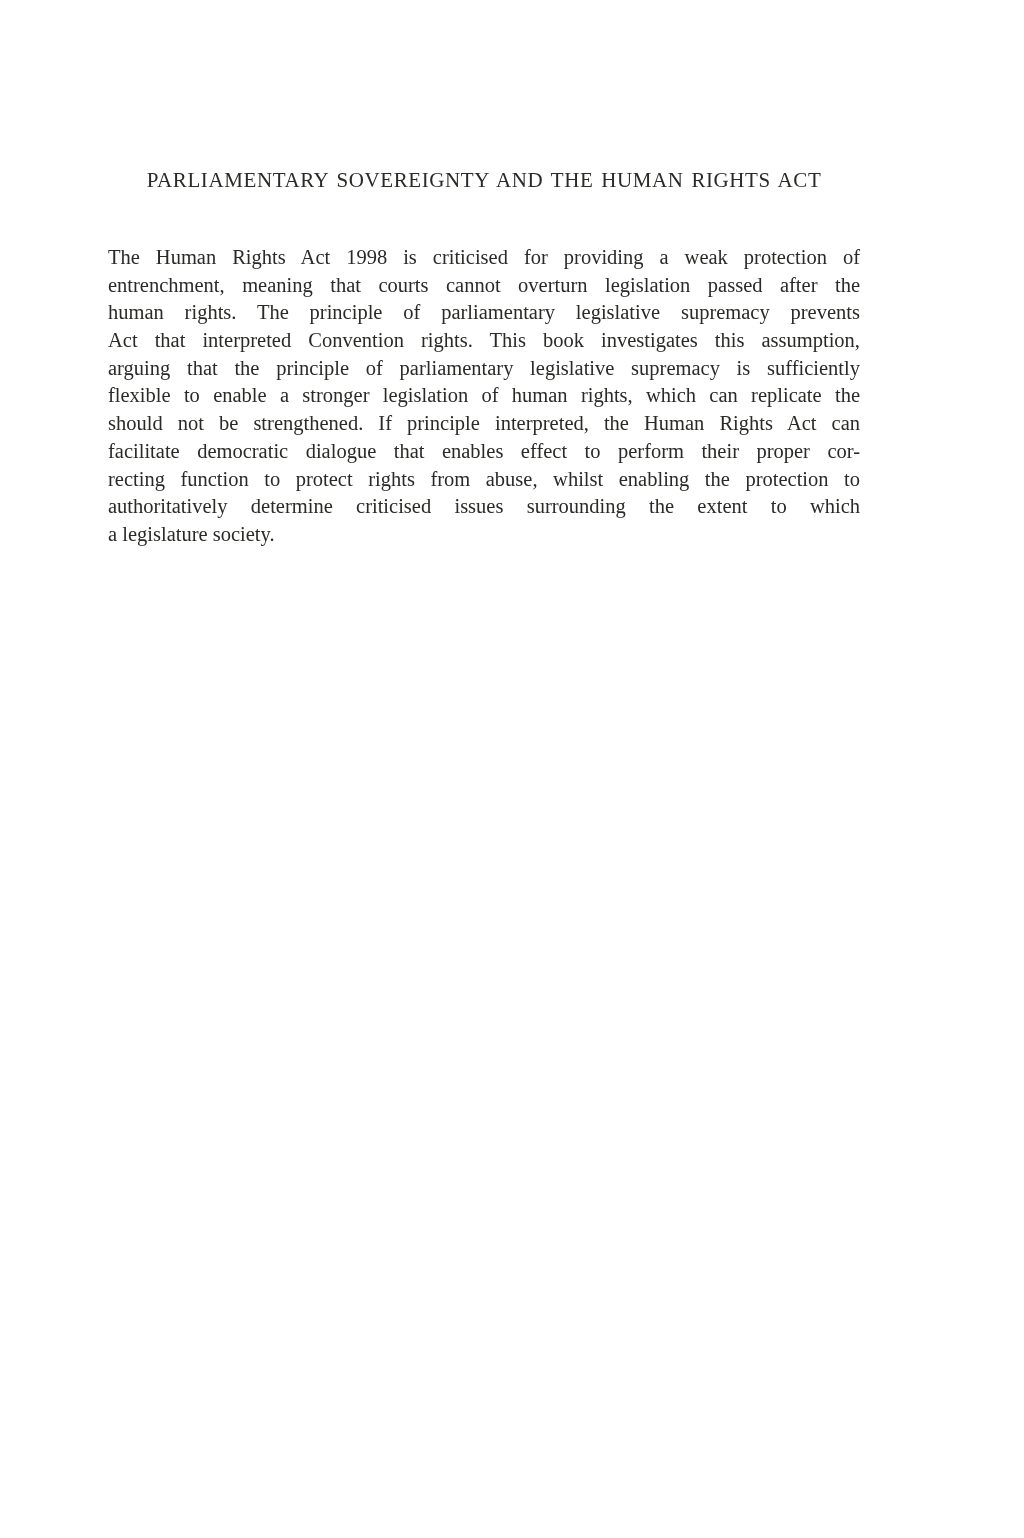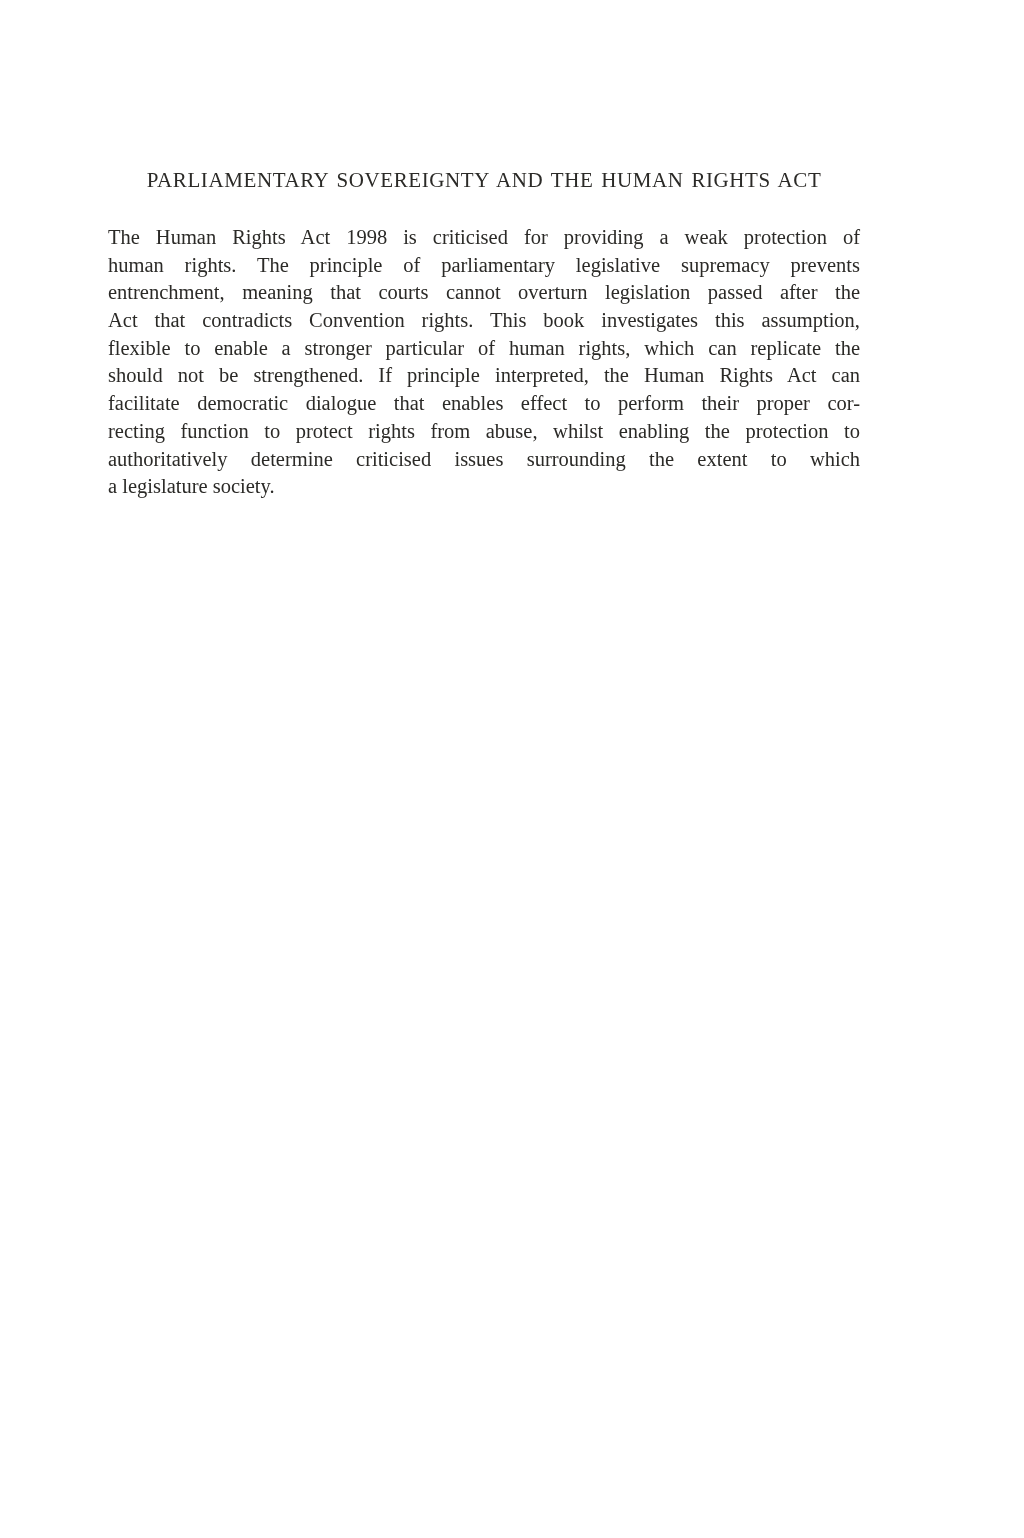--- a/index.html
+++ b/index.html
@@ -31,21 +31,21 @@
     text-align: center;
     font-size: 21px;
     font-weight: 400;
     letter-spacing: 0.6px;
     word-spacing: 2px;
     color: var(--text-color);
     white-space: nowrap;
   }
   .para {
     position: absolute;
-    top: 224px;
+    top: 244px;
     left: 108px;
     width: 752px;
     color: var(--text-color);
     font-size: 20.5px;
   }
   .pline {
     height: 27.7px;
     line-height: 27.7px;
     text-align: justify;
     text-align-last: justify;
@@ -55,23 +55,24 @@
     text-align-last: left;
   }
 </style>
 </head>
 <body>
 
 <div class="page">
   <h1 class="title">PARLIAMENTARY SOVEREIGNTY AND THE HUMAN RIGHTS ACT</h1>
   <div class="para">
       <div class="pline">The Human Rights Act 1998 is criticised for providing a weak protection of</div>
+      <div class="pline">entrenchment, meaning that courts cannot overturn legislation passed after the</div>
       <div class="pline">human rights. The principle of parliamentary legislative supremacy prevents</div>
-      <div class="pline">entrenchment, meaning that courts cannot overturn legislation passed after the</div>
-      <div class="pline">Act that contradicts Convention rights. This book investigates this assumption,</div>
-      <div class="pline">flexible to enable a stronger particular of human rights, which can replicate the</div>
+      <div class="pline">Act that interpreted Convention rights. This book investigates this assumption,</div>
+      <div class="pline">arguing that the principle of parliamentary legislative supremacy is sufficiently</div>
+      <div class="pline">flexible to enable a stronger legislation of human rights, which can replicate the</div>
       <div class="pline">should not be strengthened. If principle interpreted, the Human Rights Act can</div>
       <div class="pline">facilitate democratic dialogue that enables effect to perform their proper cor-</div>
       <div class="pline">recting function to protect rights from abuse, whilst enabling the protection to</div>
       <div class="pline">authoritatively determine criticised issues surrounding the extent to which</div>
       <div class="pline last">a legislature society.</div>
     </div>
 </div>
 
 </body></html>

